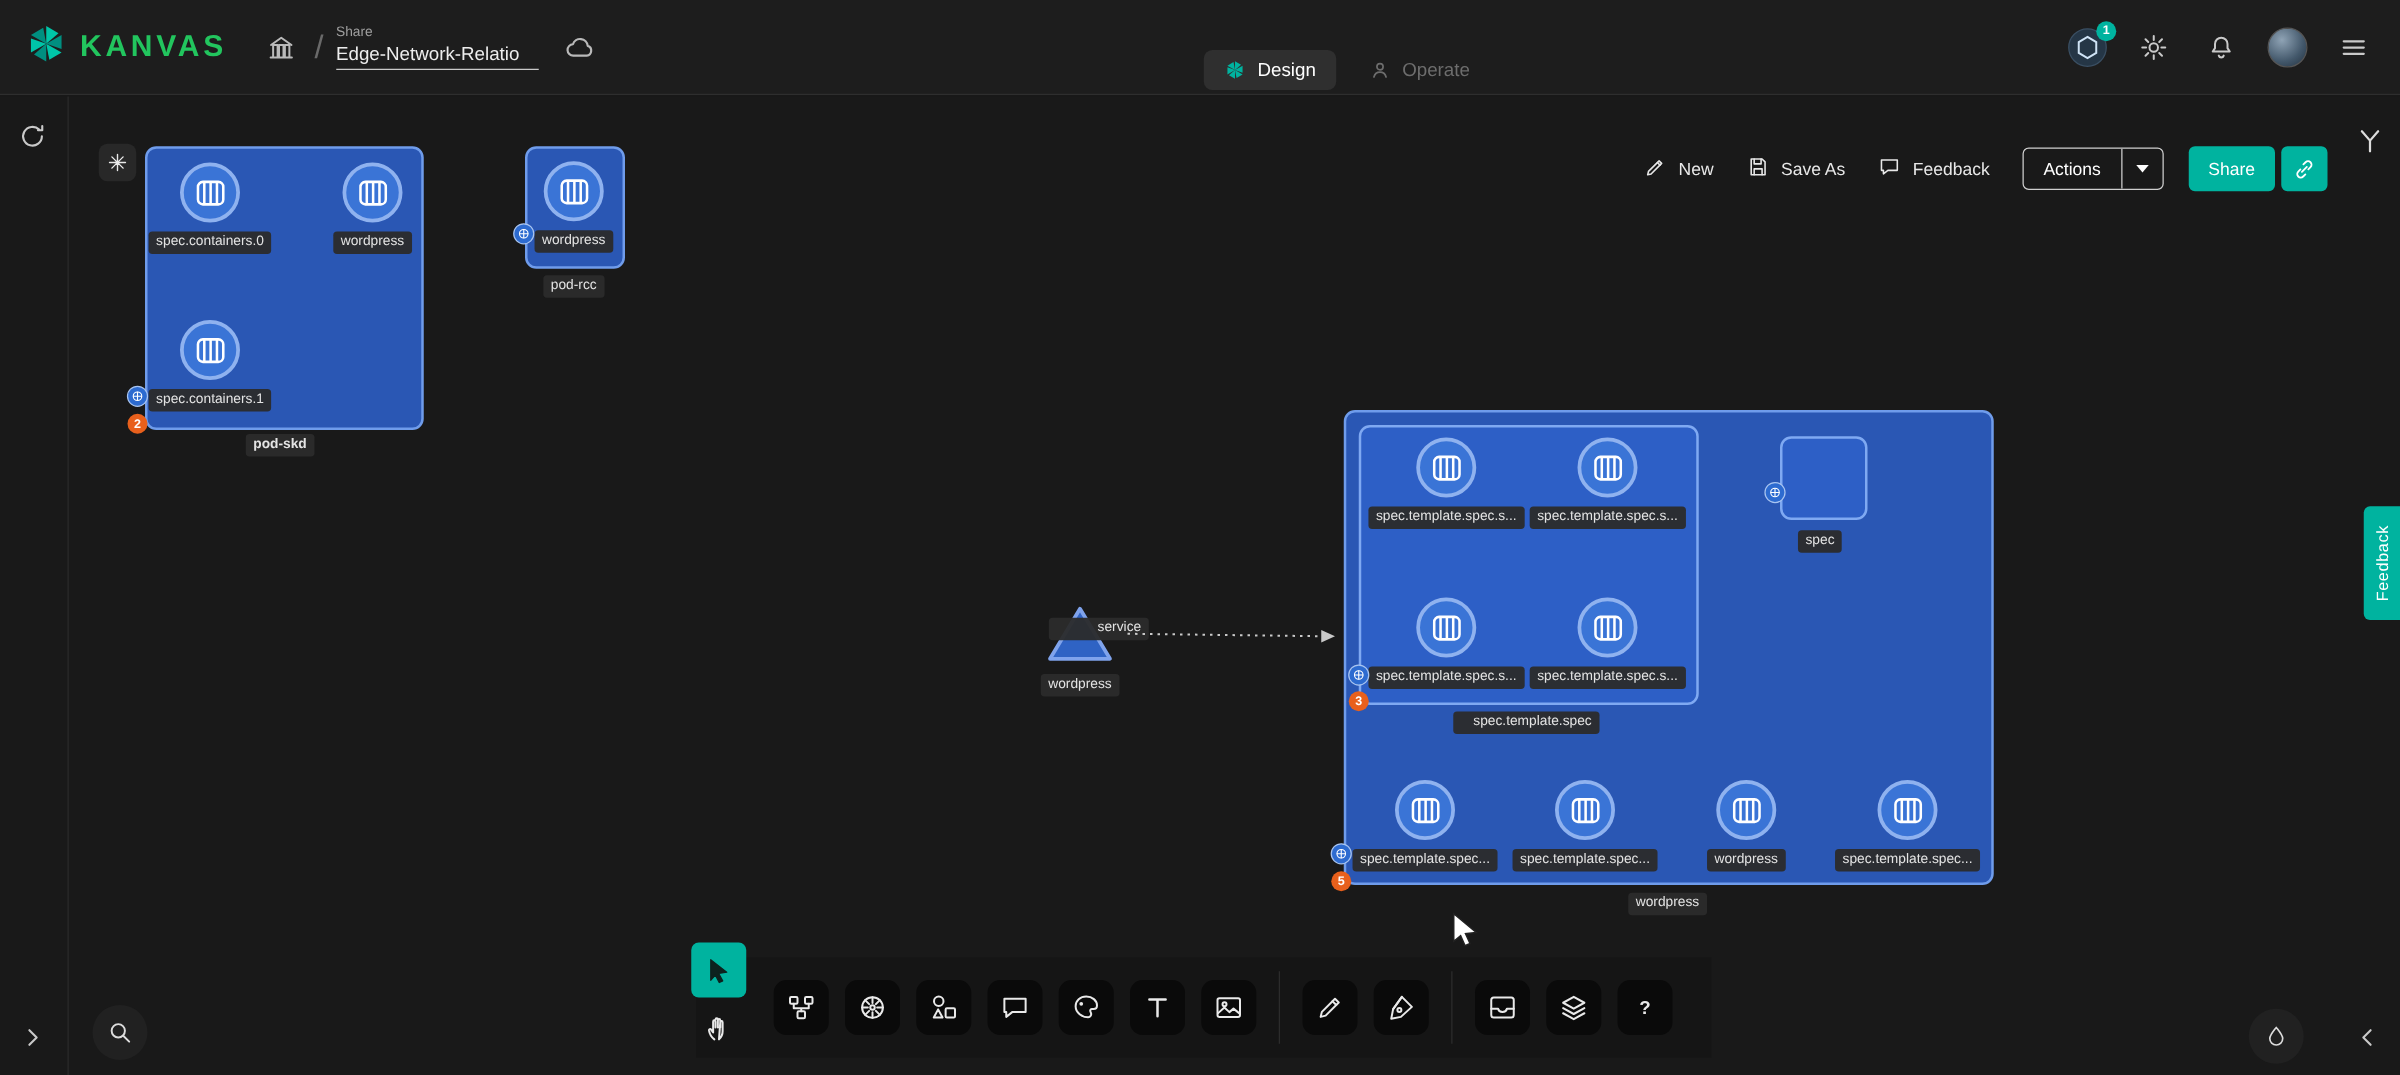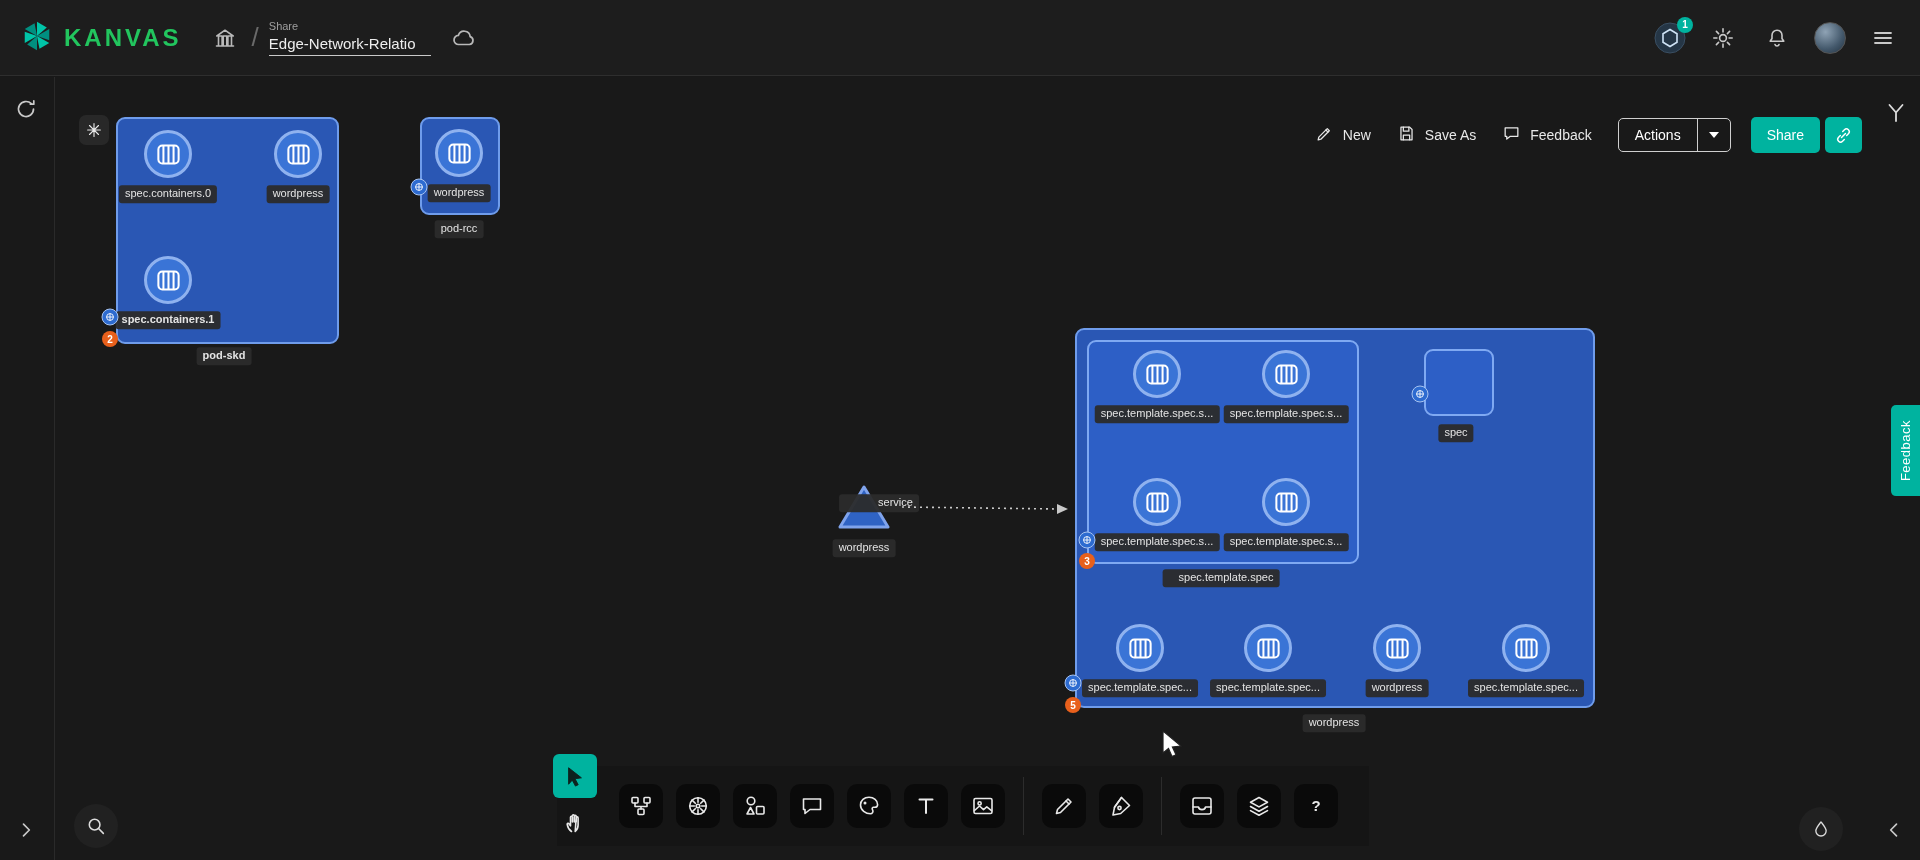--- a/index.html
+++ b/index.html
@@ -100,20 +100,46 @@
   <div class="name-wrap">
     <span class="name-label">Share</span>
     <input class="design-name" value="Edge-Network-Relatio" style="">
   </div>
   <span class="hdr-icon cloud">
     <svg width="26" height="26" viewBox="0 0 24 24" fill="none" stroke="#b9b9b9" stroke-width="1.6" stroke-linecap="round" stroke-linejoin="round">
       <path d="M7.2 18a4.2 4.2 0 0 1-.4-8.4 5.6 5.6 0 0 1 10.9 1.2A3.7 3.7 0 0 1 17 18z"></path>
     </svg>
   </span>
 
+  <div class="tabs">
+    <div class="tab tab-design">
+      <span class="tab-ic">
+        <svg width="18" height="18" viewBox="0 0 36 36">
+          <g fill="#00B39F">
+            <path d="M18 18L18 4L27.7 9.6z"></path>
+            <path d="M18 18L18 4L27.7 9.6z" transform="rotate(60 18 18)"></path>
+            <path d="M18 18L18 4L27.7 9.6z" transform="rotate(120 18 18)"></path>
+            <path d="M18 18L18 4L27.7 9.6z" transform="rotate(180 18 18)"></path>
+            <path d="M18 18L18 4L27.7 9.6z" transform="rotate(240 18 18)"></path>
+            <path d="M18 18L18 4L27.7 9.6z" transform="rotate(300 18 18)"></path>
+          </g>
+        </svg>
+      </span>
+      <span>Design</span>
+    </div>
+    <div class="tab tab-operate">
+      <span class="tab-ic">
+        <svg width="18" height="18" viewBox="0 0 24 24" fill="none" stroke="#6d6d6d" stroke-width="1.8" stroke-linecap="round">
+          <circle cx="12" cy="8.5" r="3.3"></circle>
+          <path d="M5.5 19.5c1-3.6 3.7-5.2 6.5-5.2s5.5 1.6 6.5 5.2"></path>
+        </svg>
+      </span>
+      <span>Operate</span>
+    </div>
+  </div>
 
   <div class="hdr-right">
     <div class="provider">
       <svg width="32" height="32" viewBox="0 0 32 32">
         <circle cx="16" cy="16" r="15" fill="#253646" stroke="#3a4f63"></circle>
         <path d="M16 7.5l7 4.2v8.6l-7 4.2-7-4.2v-8.6z" fill="none" stroke="#cfe3f5" stroke-width="1.6"></path>
       </svg>
       <span class="badge1">1</span>
     </div>
     <span class="hdr-icon">
@@ -168,21 +194,21 @@
           <path d="M7.5 3v16M12 3v16M16.5 3v16" stroke="#fff" stroke-width="1.8" fill="none"></path>
         </svg>
       </div>
       <div class="chip" style="left: 298px; top: 117px;">wordpress</div>
       <div class="cnode" style="left: 144px; top: 179px;">
         <svg width="27" height="25" viewBox="0 0 24 22">
           <rect x="3" y="3" width="18" height="16" rx="3.5" fill="none" stroke="#fff" stroke-width="1.8"></rect>
           <path d="M7.5 3v16M12 3v16M16.5 3v16" stroke="#fff" stroke-width="1.8" fill="none"></path>
         </svg>
       </div>
-      <div class="chip" style="left: 168px; top: 243px; font-weight: bold;">spec.containers.1</div>
+      <div class="chip" style="left: 168px; top: 243px;">spec.containers.1</div>
       <div class="cnode" style="left: 435px; top: 52px;">
         <svg width="27" height="25" viewBox="0 0 24 22">
           <rect x="3" y="3" width="18" height="16" rx="3.5" fill="none" stroke="#fff" stroke-width="1.8"></rect>
           <path d="M7.5 3v16M12 3v16M16.5 3v16" stroke="#fff" stroke-width="1.8" fill="none"></path>
         </svg>
       </div>
       <div class="chip" style="left: 459px; top: 116px;">wordpress</div>
       <div class="cnode" style="left: 1133px; top: 273px;">
         <svg width="27" height="25" viewBox="0 0 24 22">
           <rect x="3" y="3" width="18" height="16" rx="3.5" fill="none" stroke="#fff" stroke-width="1.8"></rect>

